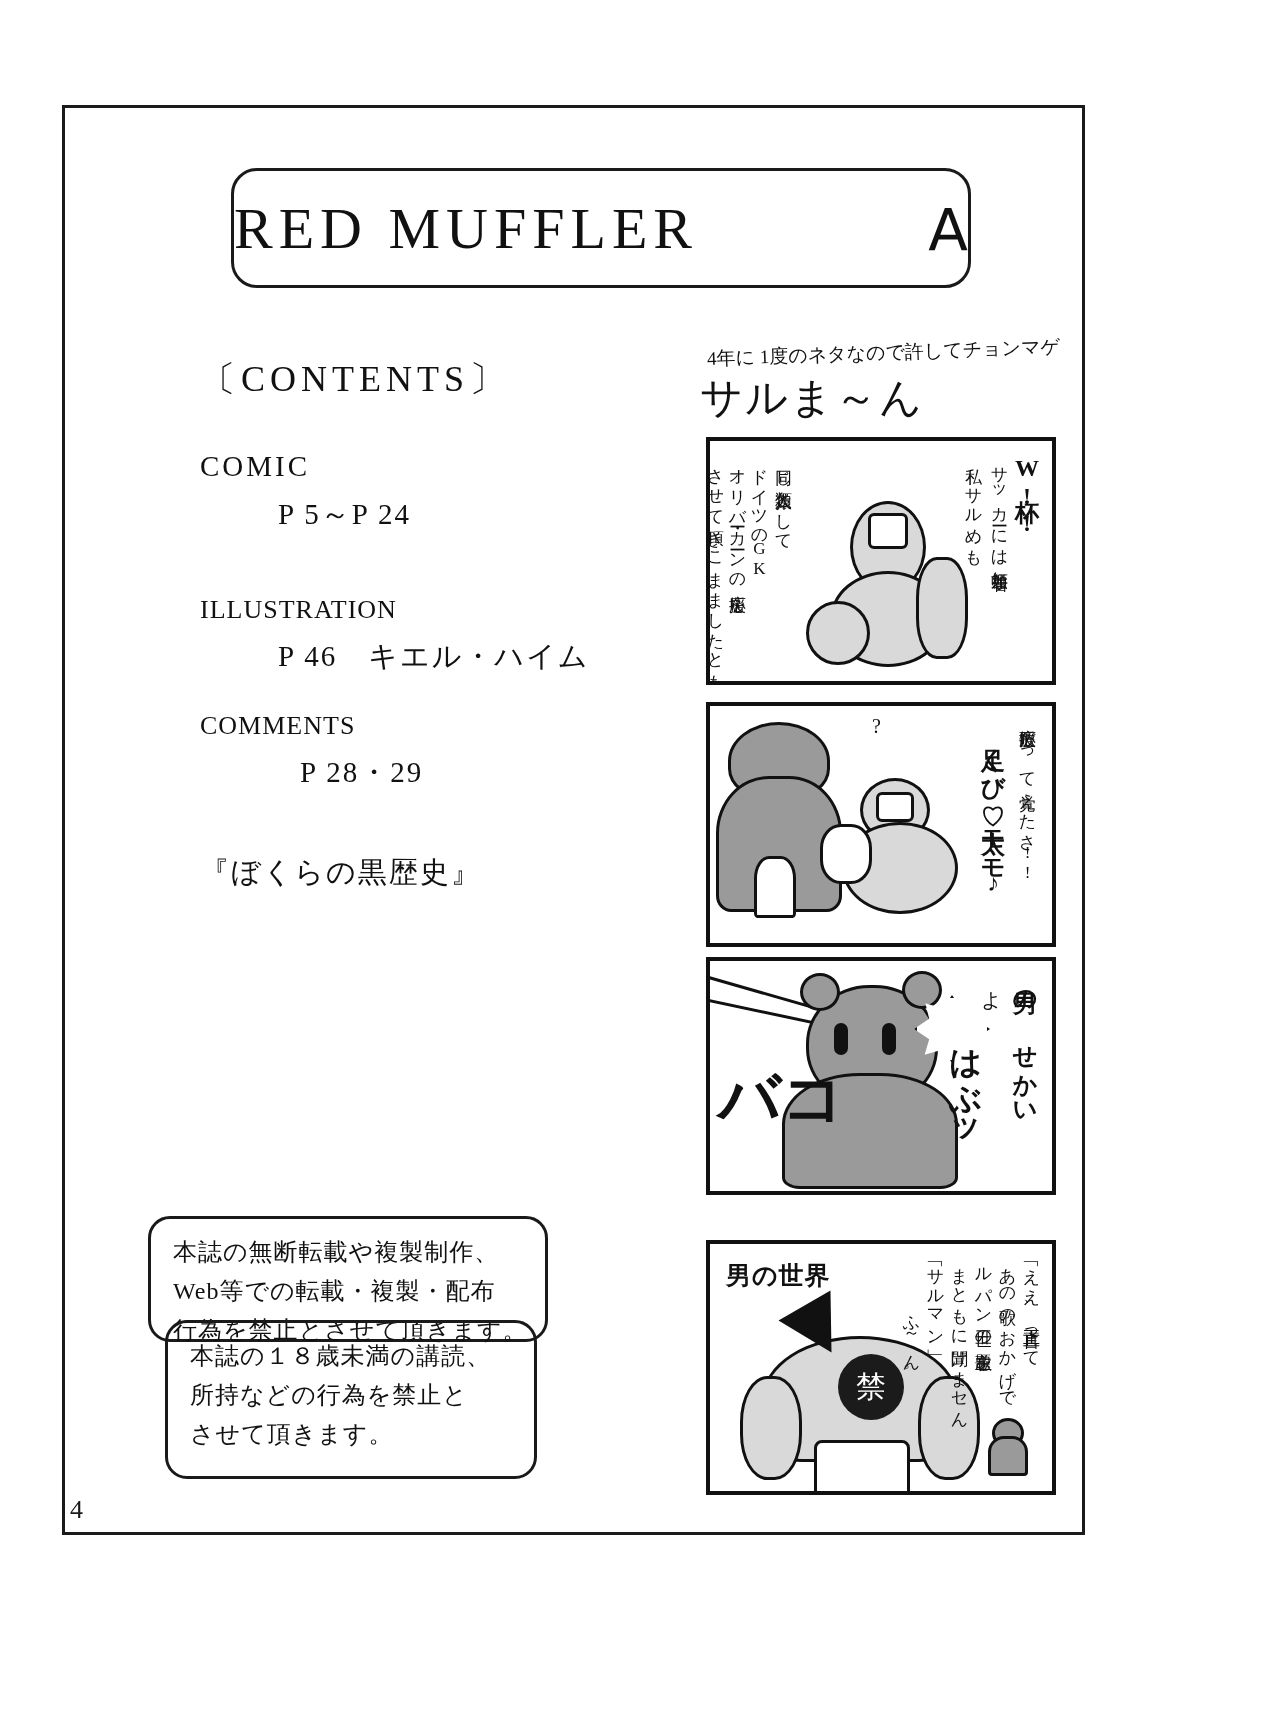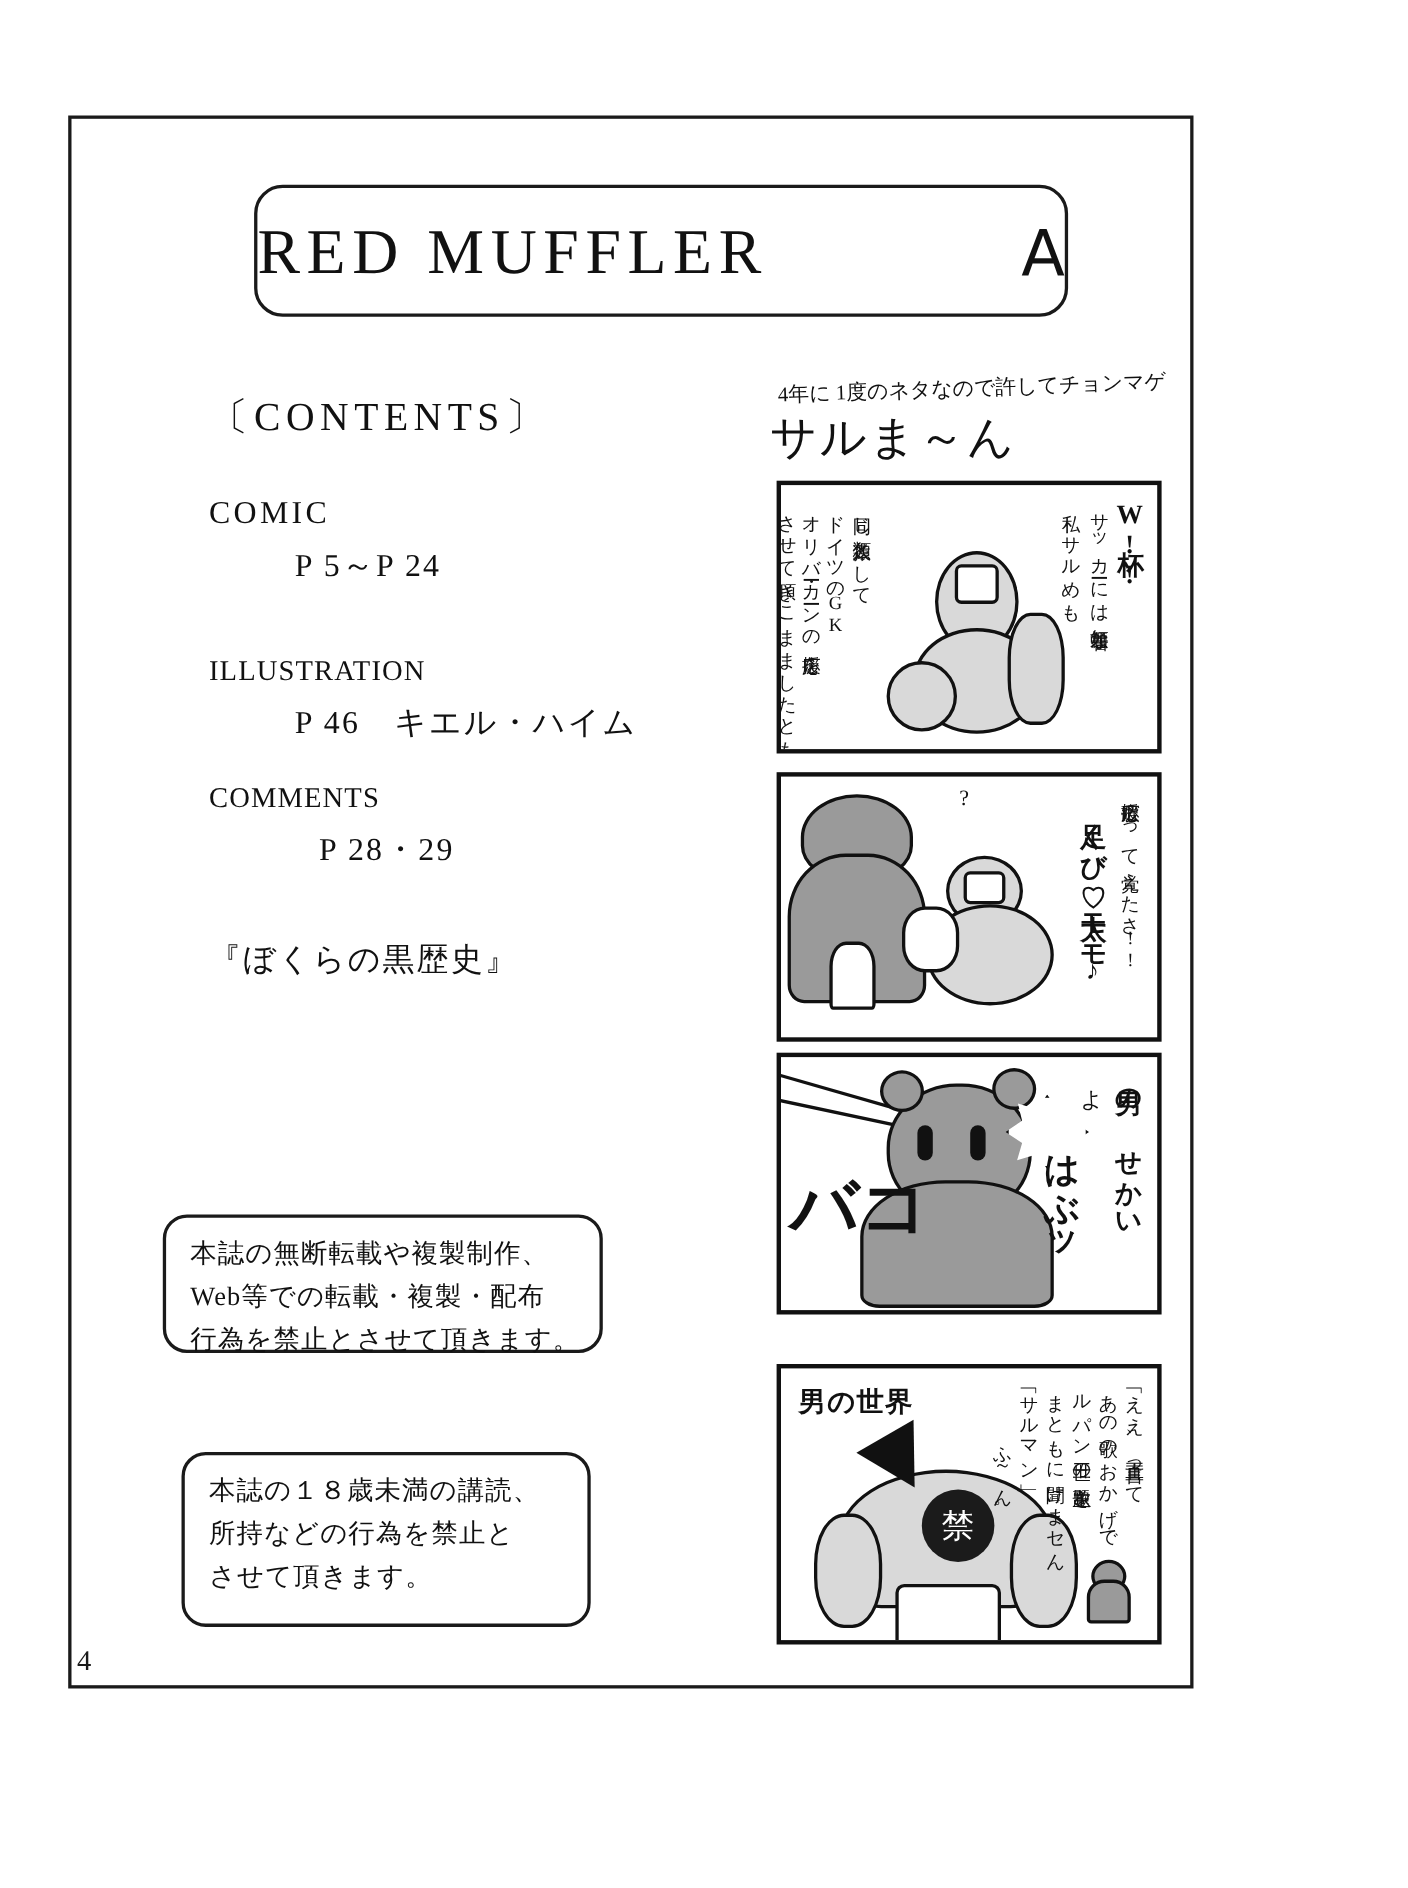--- a/index.html
+++ b/index.html
@@ -61,21 +61,21 @@
     display: inline-block;
     transform: scaleY(-1);
     font-size: 58px;
     margin-left: 46px;
     font-family: "Liberation Serif", serif;
   }
 
   
   .contents-col {
     position: absolute;
-    left: 190px;
+    left: 200px;
     top: 355px;
     width: 460px;
   }
   .contents-heading {
     font-size: 36px;
     letter-spacing: 5px;
     margin-bottom: 46px;
     white-space: nowrap;
   }
   .toc-entry {
@@ -113,21 +113,21 @@
     border: 3px solid #1a1a1a;
     border-radius: 22px;
     box-sizing: border-box;
     padding: 14px 22px 16px 22px;
     font-size: 24px;
     line-height: 1.62;
     letter-spacing: 1px;
   }
   #notice-copyright {
     left: 148px;
-    top: 1104px;
+    top: 1216px;
     width: 400px;
     height: 126px;
   }
   #notice-age {
     left: 165px;
     top: 1320px;
     width: 372px;
     height: 159px;
   }
   .notice div { white-space: nowrap; }

